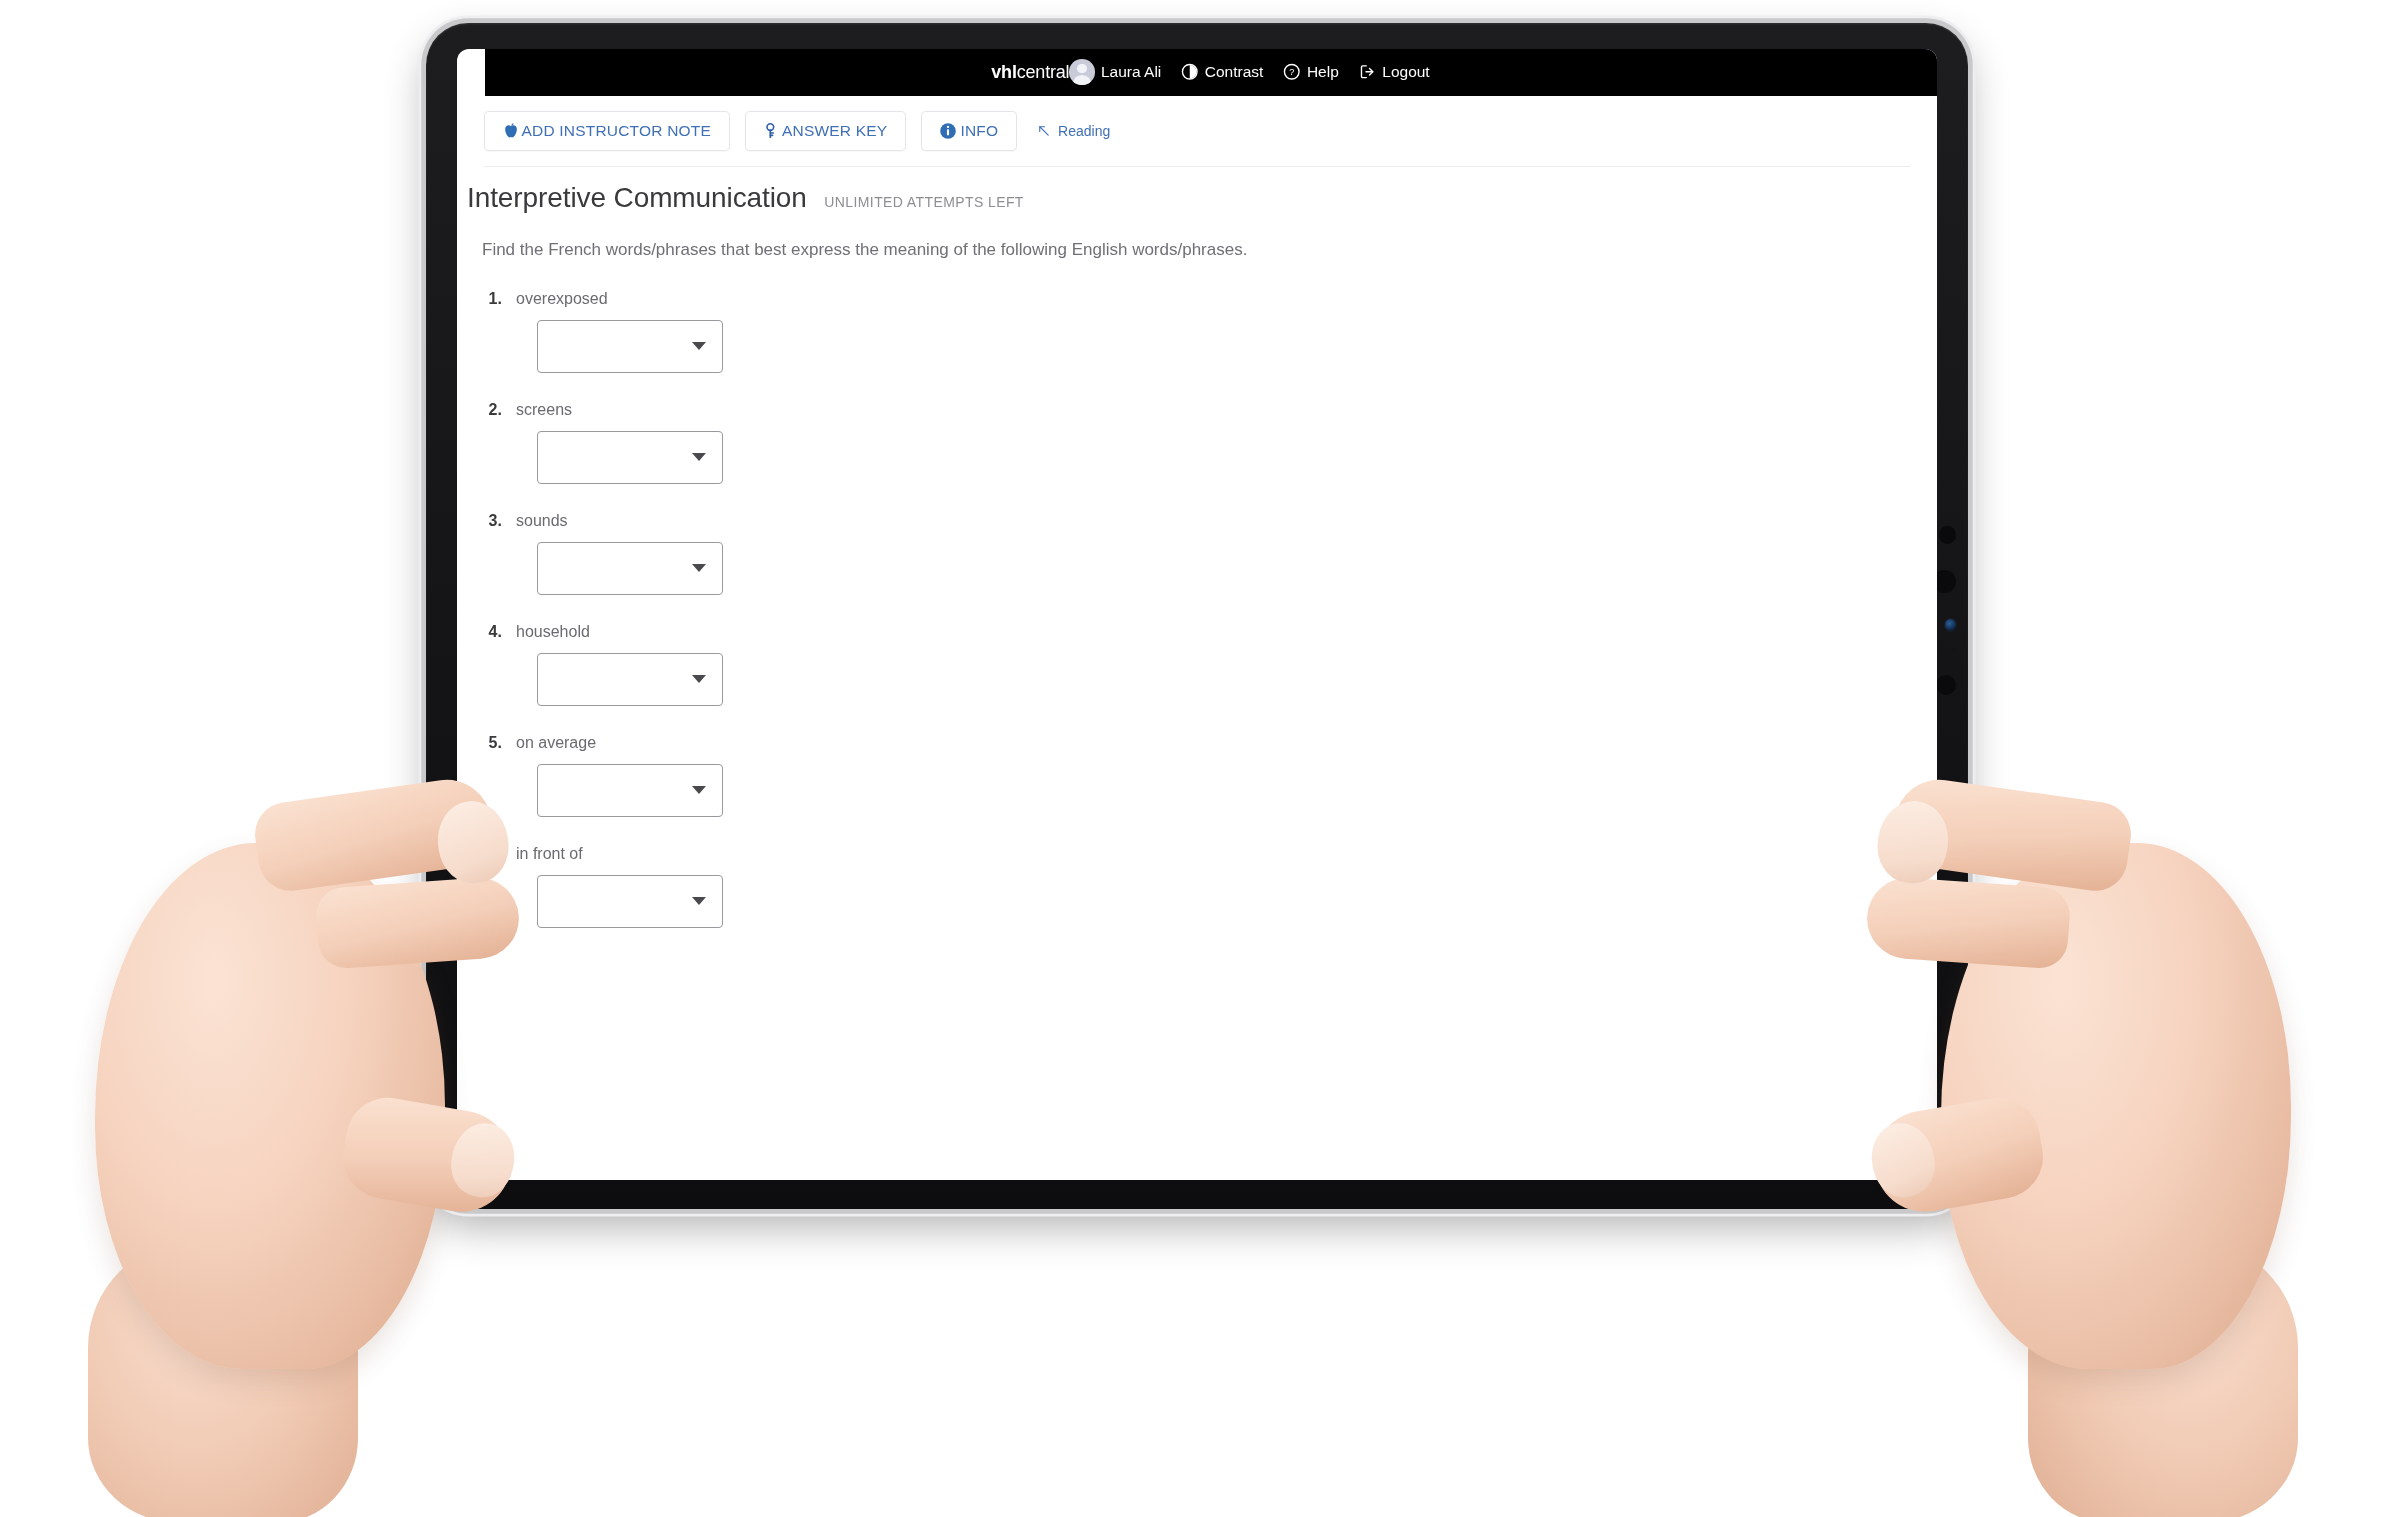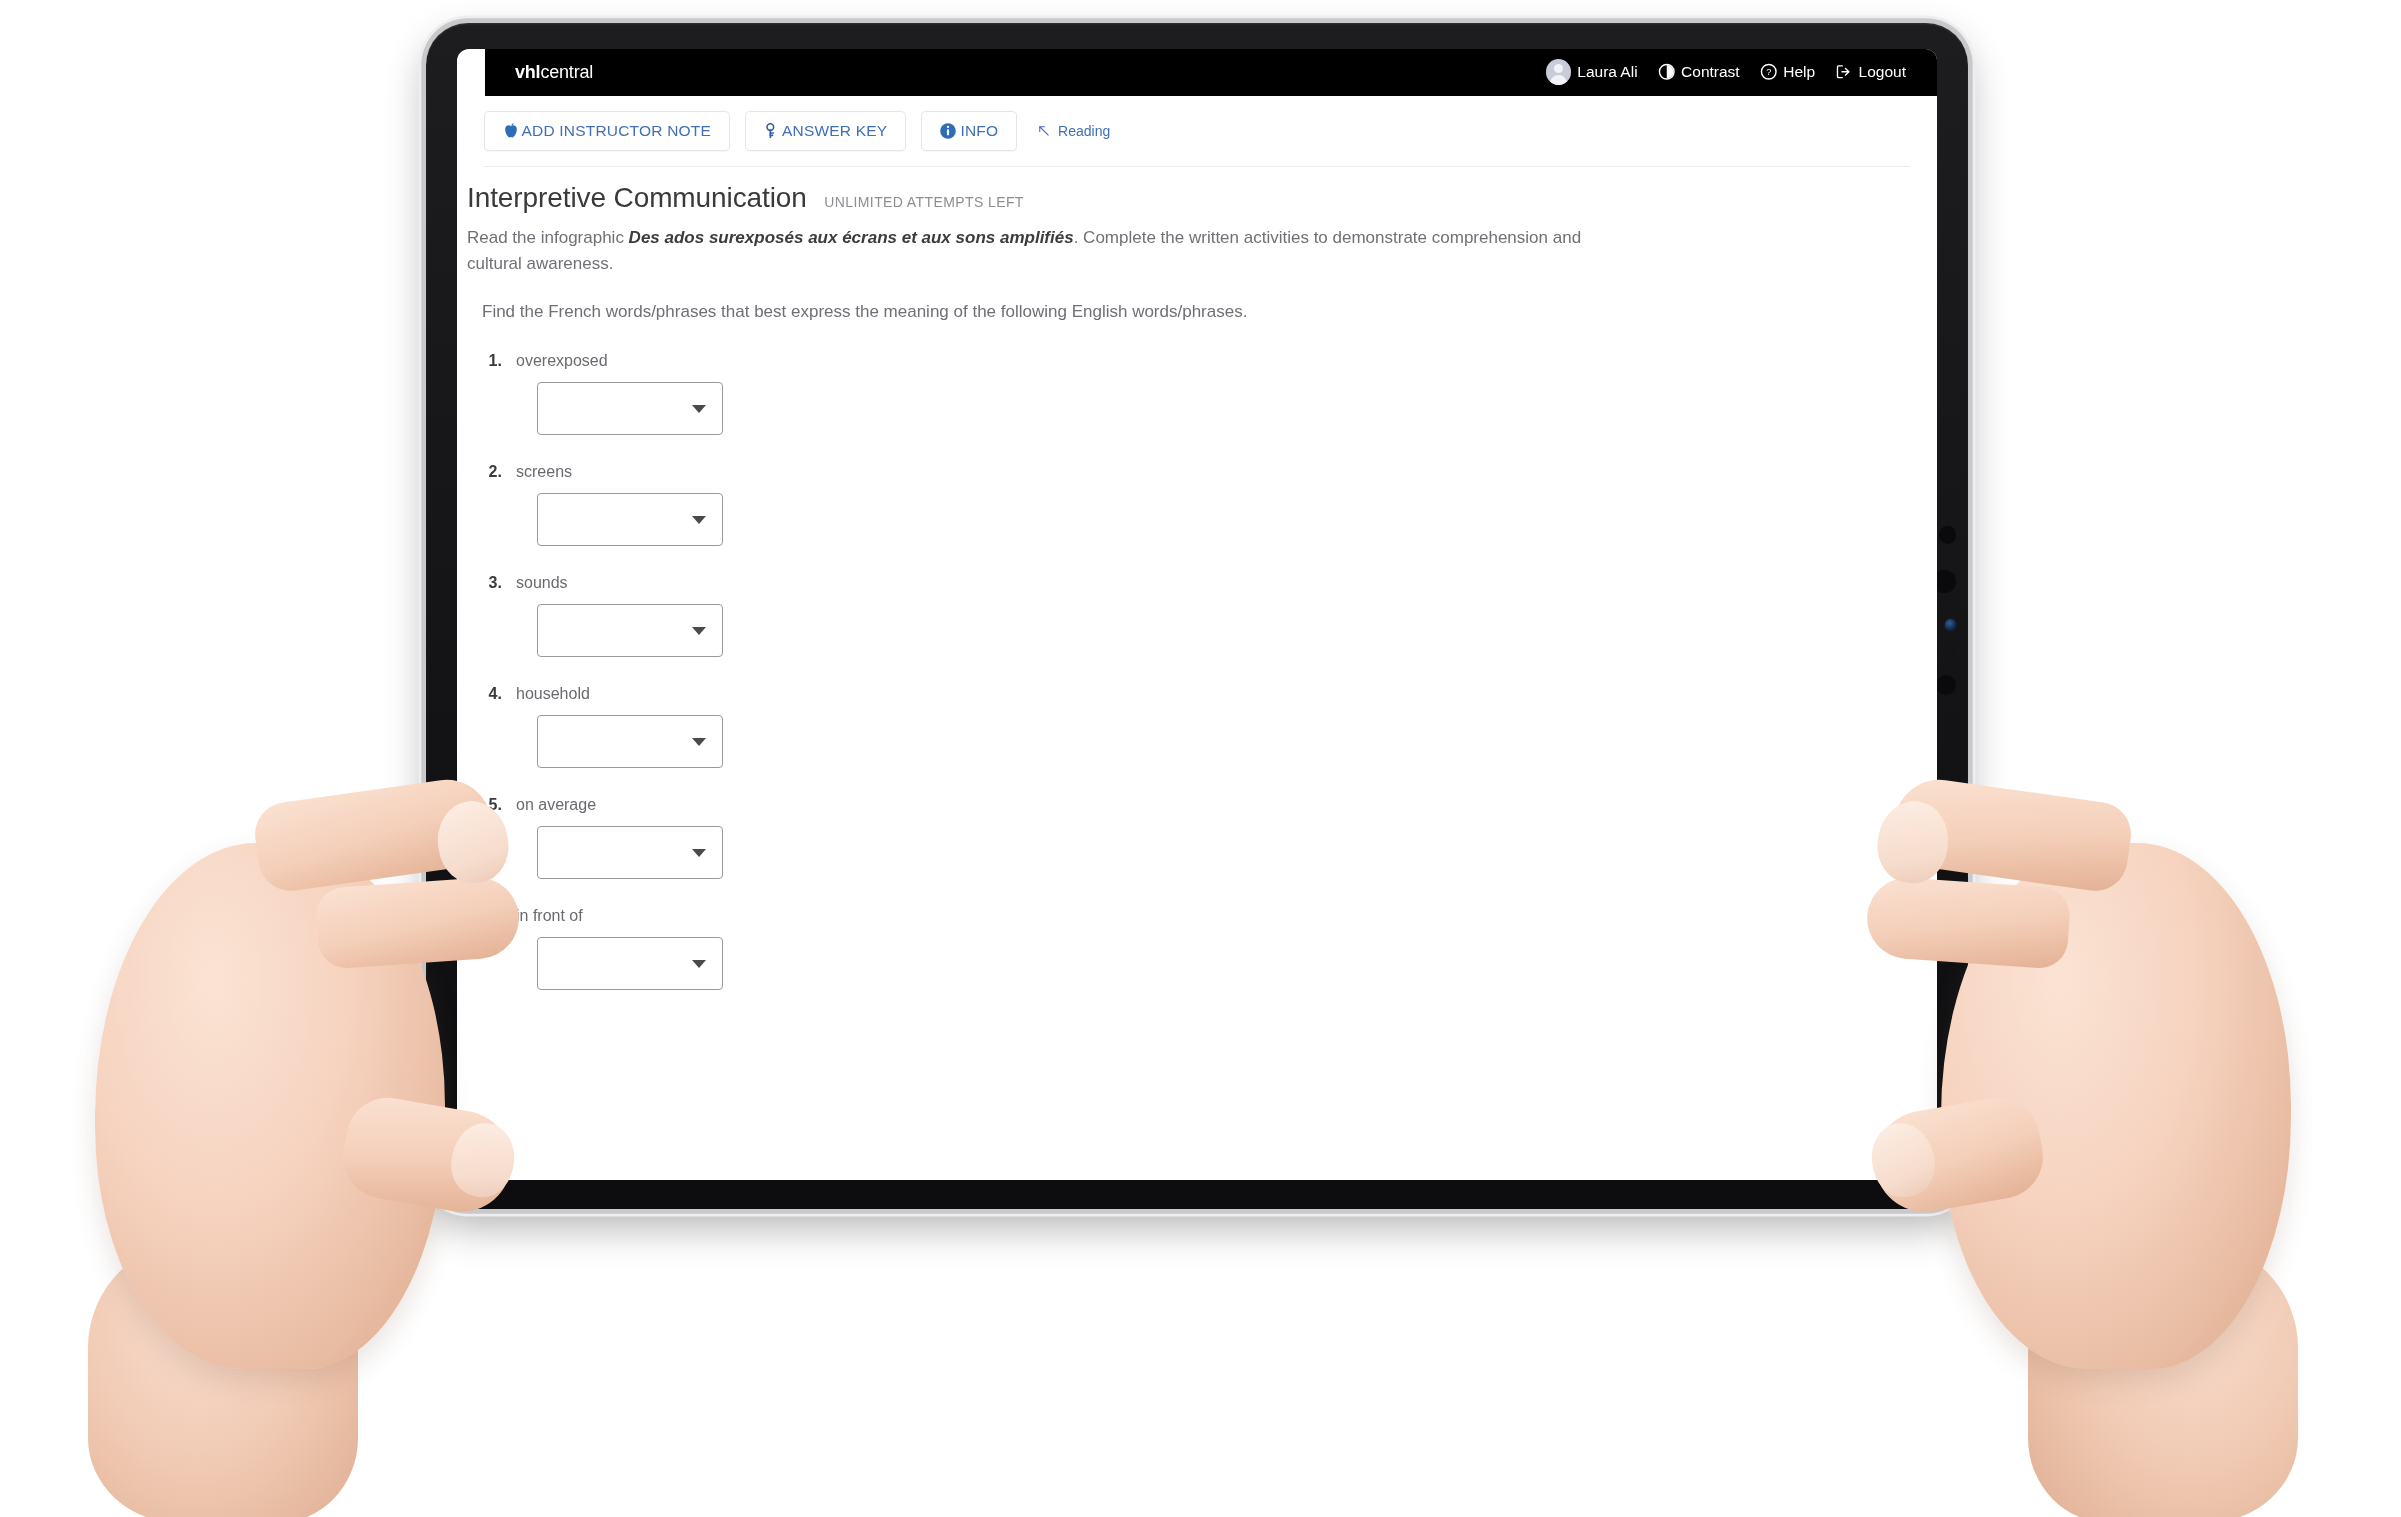--- a/index.html
+++ b/index.html
@@ -69,21 +69,21 @@
     overflow: hidden;
     background: #ffffff;
   }
 
   
   #topbar {
     height: 47px;
     background: #000000;
     display: flex;
     align-items: center;
-    justify-content: space-between;
+    justify-content: center;
     padding: 0 31px 0 30px;
     margin-left: 28px;
   }
 
   .logo { font-size: 18px; letter-spacing: -0.2px; white-space: nowrap; }
   .logo .vhl { color: #ffffff; font-weight: 700; }
   .logo .central { color: #ffffff; font-weight: 400; }
 
   .nav-right { display: flex; align-items: center; gap: 20px; }
   .nav-item {
@@ -385,21 +385,20 @@
 
       <div id="toolbar-divider"></div>
 
       <div id="content">
 
         <div class="title-row">
           <h1 id="page-title">Interpretive Communication</h1>
           <span id="attempts">UNLIMITED ATTEMPTS LEFT</span>
         </div>
 
-        <p id="directions"><span>Read the infographic </span><span class="fr">Des ados surexposés aux écrans et aux sons amplifiés</span><span>. Complete the written activities to demonstrate comprehension and cultural awareness.</span></p>
 
 
         <div id="prompt">Find the French words/phrases that best express the meaning of the following English words/phrases.</div>
 
         <div id="questions">
             <div class="q-item">
               <div class="q-head">
                 <span class="q-num">1.</span>
                 <span class="q-label">overexposed</span>
               </div>

